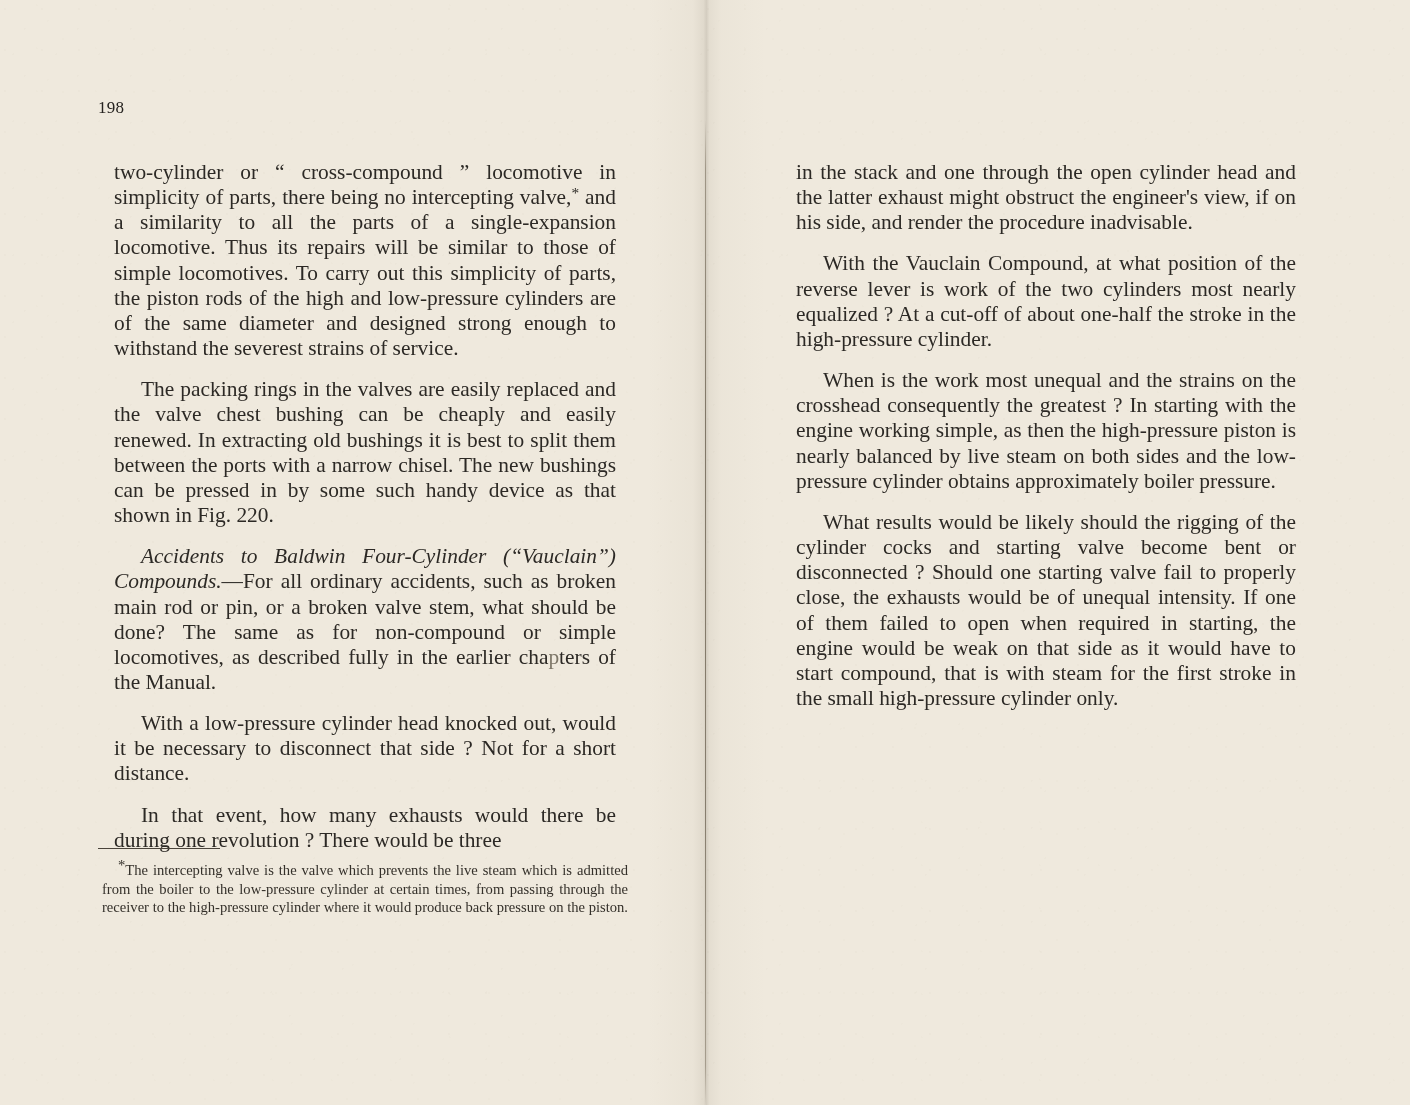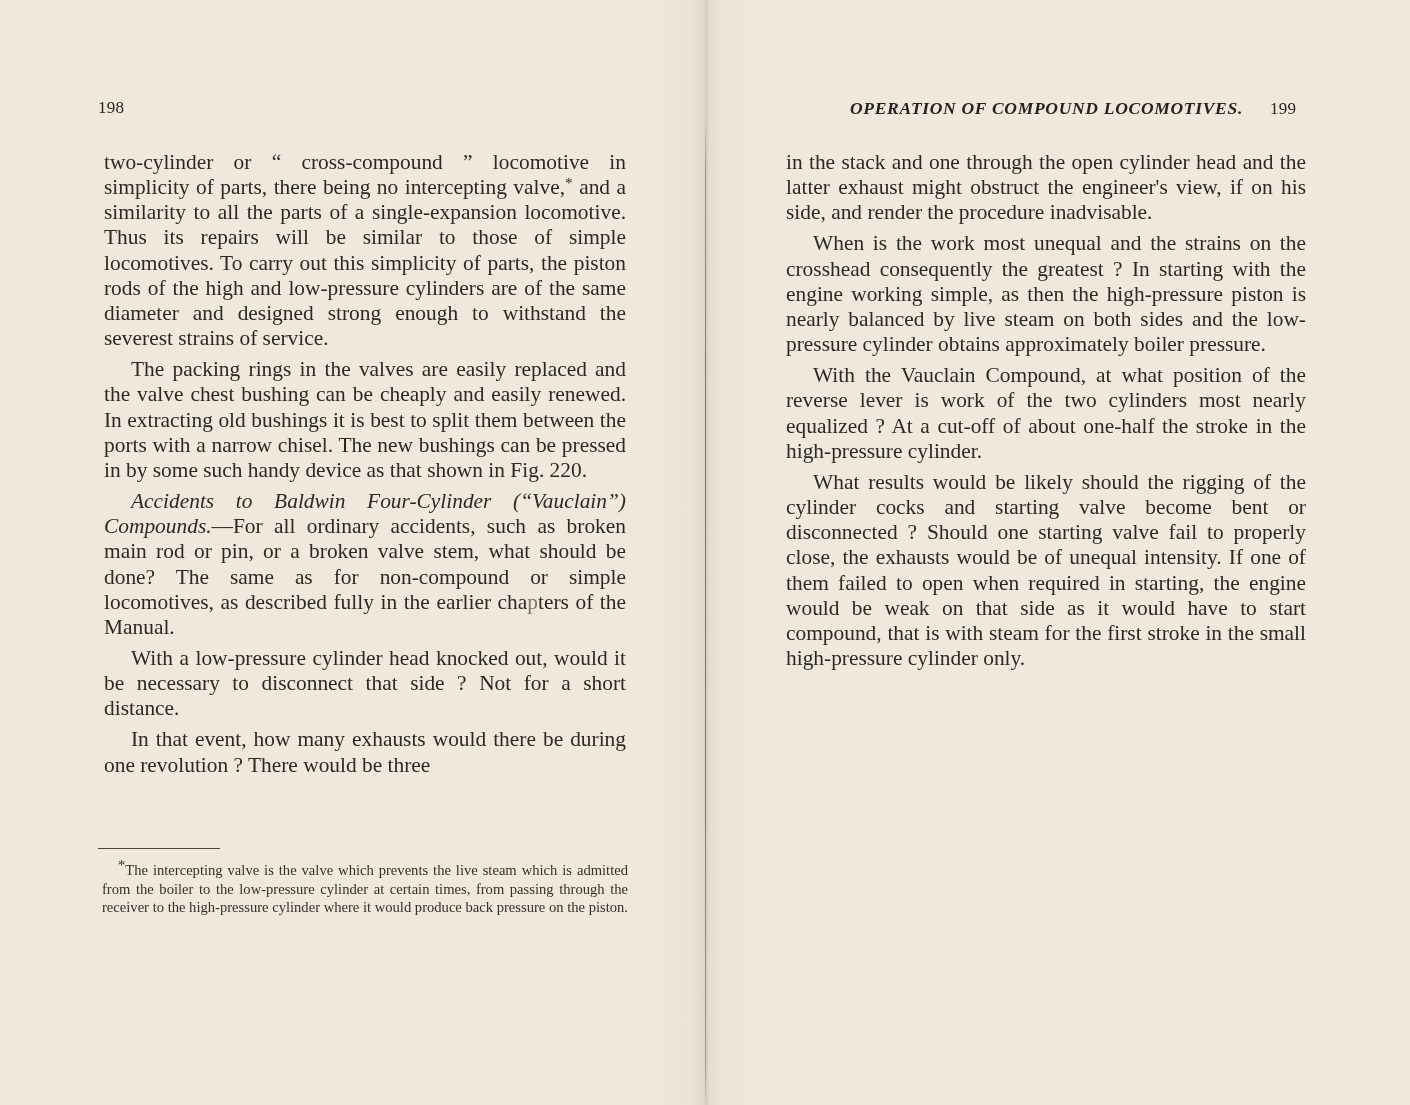--- a/index.html
+++ b/index.html
@@ -134,21 +134,21 @@
     font-size: 21.4px;
     line-height: 25.15px;
     text-align: justify;
     text-align-last: left;
     color: #2c2925;
     -webkit-font-smoothing: antialiased;
   }
   #page-right .body-col { width: 532px; }
 
   .body-col p {
-    margin: 6px;
+    margin: 16px;
     text-indent: 27px;
   }
   .body-col p.noindent { text-indent: 0; }
 
   .runin {
   }
 
   sup.fn {
     font-size: 0.72em;
     vertical-align: 0.42em;
@@ -211,29 +211,25 @@
   </div>
 
   <div id="footnote-rule"></div>
   <div id="footnote">
     <p><span style="vertical-align: 0.35em;">*</span><span>The intercepting valve is the valve which prevents the live steam which is admitted from the boiler to the low-pressure cylinder at certain times, from passing through the receiver to the high-pressure cylinder where it would produce back pressure on the piston.</span></p>
   </div>
 
   <div id="gutter-shadow"></div>
   <div id="gutter-line"></div>
 
-  <div class="running-head" id="head-right">
-    <span class="head-title">OPERATION OF COMPOUND LOCOMOTIVES.</span>
-    <span class="folio">199</span>
-  </div>
 
   <div class="page" id="page-right">
     <div class="body-col">
 
       <p class="noindent">in the stack and one through the open cylinder head and the latter exhaust might obstruct the engineer's view, if on his side, and render the procedure inadvisable.</p>
+      <p>With the Vauclain Compound, at what position of the reverse lever is work of the two cylinders most nearly equalized ? At a cut-off of about one-half the stroke in the high-pressure cylinder.</p>
       <p>When is the work most unequal and the strains on the crosshead consequently the greatest ? In starting with the engine working simple, as then the high-pressure piston is nearly balanced by live steam on both sides and the low-pressure cylinder obtains approximately boiler pressure.</p>
-      <p>With the Vauclain Compound, at what position of the reverse lever is work of the two cylinders most nearly equalized ? At a cut-off of about one-half the stroke in the high-pressure cylinder.</p>
       <p>What results would be likely should the rigging of the cylinder cocks and starting valve become bent or disconnected ? Should one starting valve fail to properly close, the exhausts would be of unequal intensity. If one of them failed to open when required in starting, the engine would be weak on that side as it would have to start compound, that is with steam for the first stroke in the small high-pressure cylinder only.</p>
 
     </div>
   </div>
 
 </div>
 
 </body></html>

